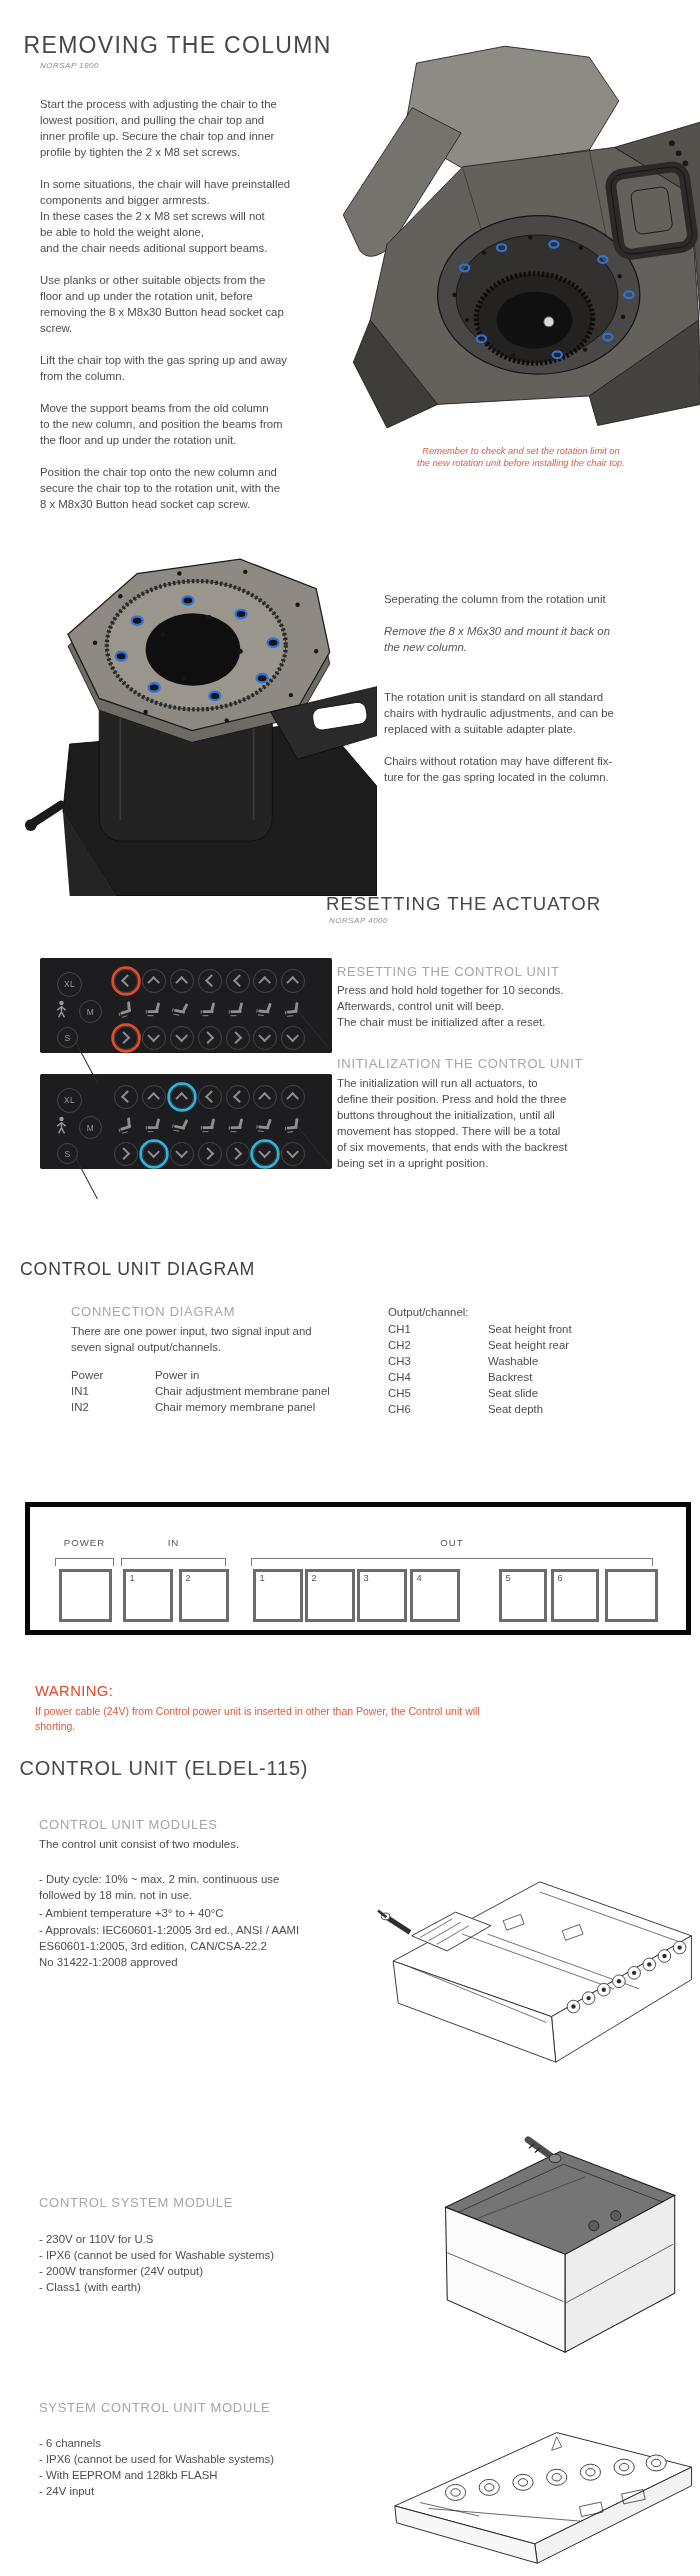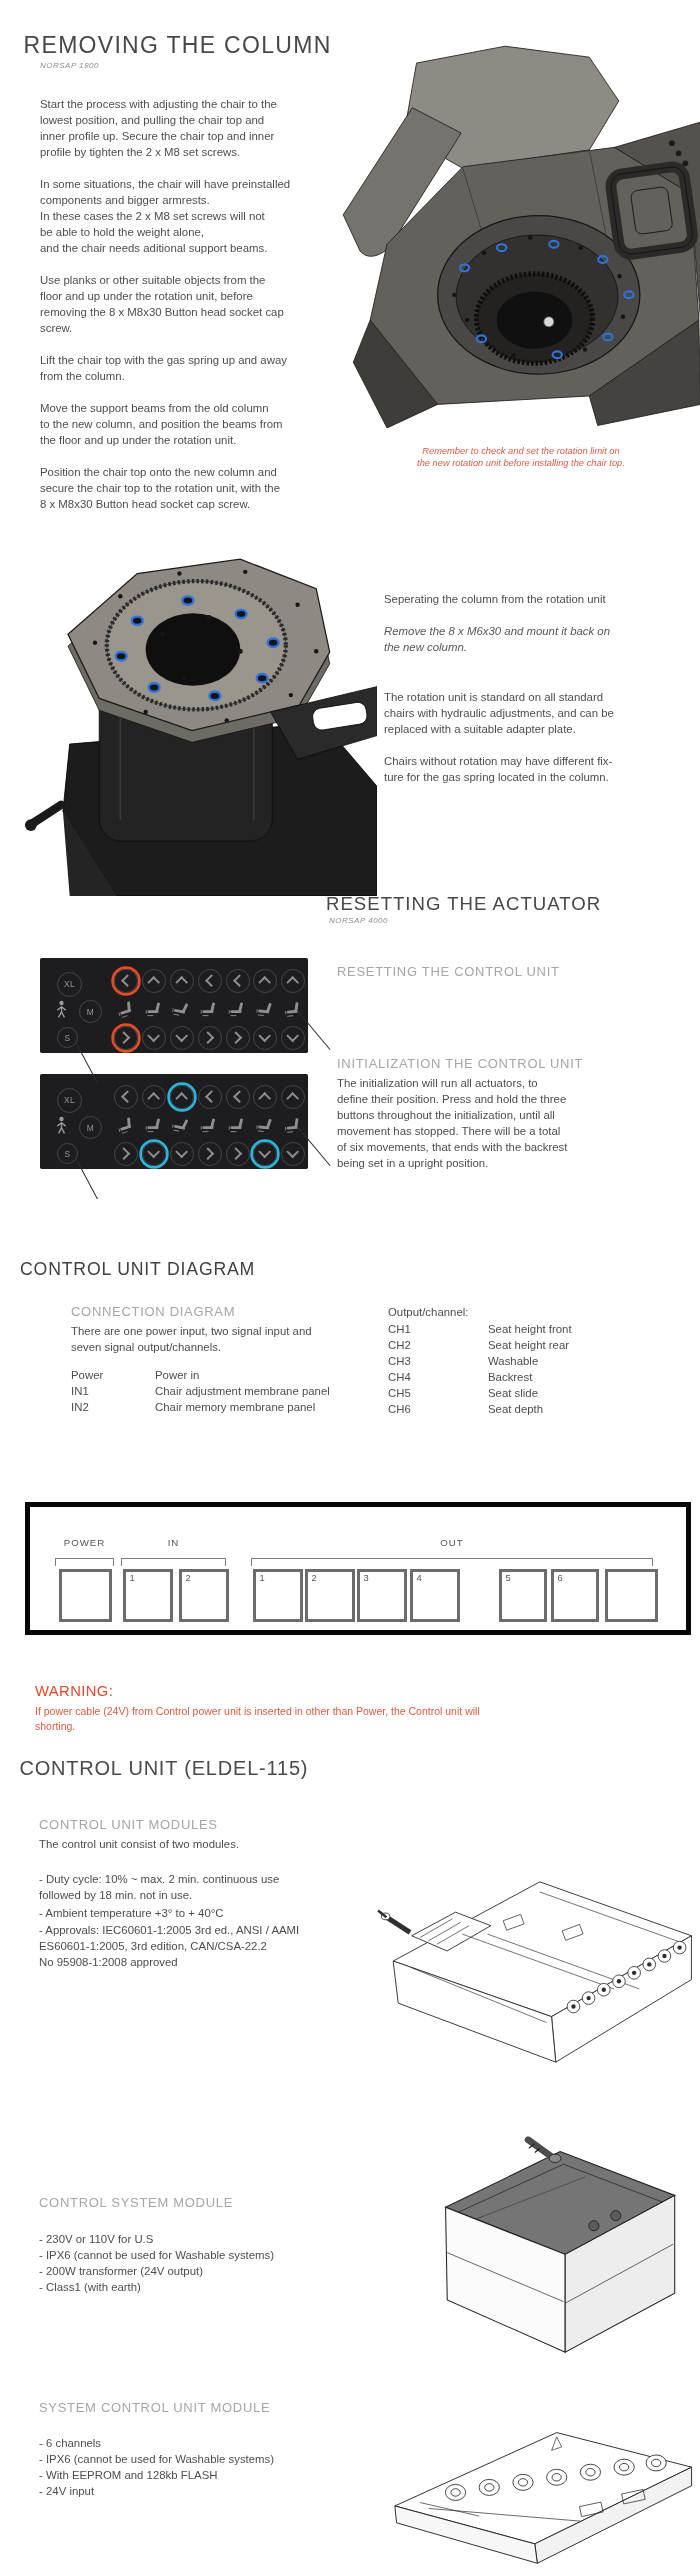--- a/index.html
+++ b/index.html
@@ -14,21 +14,21 @@
   .grayhead{font-size:13px;letter-spacing:0.7px;color:#a6a6a6;}
   .body{font-size:11.4px;line-height:16px;color:#4d4d4d;white-space:pre-line;}
   .body.it{font-style:italic;color:#565656;}
   .para{margin:0 0 16px 0;}
   .kv{display:grid;grid-template-columns:84px auto;font-size:11.4px;line-height:16px;color:#4d4d4d;}
   .kv2{grid-template-columns:100px auto;}
   .caption{font-size:9.3px;line-height:11.8px;text-align:center;white-space:pre-line;font-style:italic;}
   .warn-title{font-size:14.8px;letter-spacing:0.4px;}
   .warn-text{font-size:10.5px;line-height:15px;white-space:pre-line;}
   
-  .panel{position:absolute;width:268px;height:95px;background:#1d1d1f;border-radius:1.7px;}
+  .panel{position:absolute;width:268px;height:95px;background:#1d1d1f;border-radius:1.7px;padding-left:24px;}
   .pcircle{position:absolute;border:0.8px solid #47474b;border-radius:50%;display:flex;
            align-items:center;justify-content:center;box-sizing:border-box;}
   .ptxt{font-size:8.4px;color:#97979b;letter-spacing:0.4px;}
   .chev{display:block;width:9.3px;height:9.3px;border-top:2.2px solid #8d8d91;border-left:2.2px solid #8d8d91;box-sizing:border-box;}
   .chev.up{transform:rotate(45deg);margin-top:4.2px;}
   .chev.down{transform:rotate(225deg);margin-bottom:4.2px;}
   .chev.left{transform:rotate(-45deg);margin-left:4.2px;}
   .chev.right{transform:rotate(135deg);margin-right:4.2px;}
   .hl-o{box-shadow:0 0 0 2.7px var(--hl-orange);}
   .hl-c{box-shadow:0 0 0 2.7px var(--hl-cyan);}
@@ -365,20 +365,23 @@
         <span class="chev down"></span>
       </div>
     </div>
 
   <div class="cl" style="left:74px;top:1040px;height:49px;transform:rotate(-28deg)"></div>
   <div class="cl" style="left:297px;top:1011px;height:51px;transform:rotate(-40deg)"></div>
   <div class="cl" style="left:74px;top:1156px;height:49px;transform:rotate(-28deg)"></div>
   <div class="cl" style="left:297px;top:1127px;height:51px;transform:rotate(-40deg)"></div>
 
   <div class="abs grayhead" style="left:337px;top:964px">RESETTING THE CONTROL UNIT</div>
+  <div class="abs body" style="left:337px;top:982px;width:304px">Press and hold hold together for 10 seconds.
+Afterwards, control unit will beep.
+The chair must be initialized after a reset.</div>
   <div class="abs grayhead" style="left:337px;top:1056px">INITIALIZATION THE CONTROL UNIT</div>
   <div class="abs body" style="left:337px;top:1075px;width:304px">The initialization will run all actuators, to
 define their position. Press and hold the three
 buttons throughout the initialization, until all
 movement has stopped. There will be a total
 of six movements, that ends with the backrest
 being set in a upright position.</div>
 
   <div class="abs h2" style="left:20px;top:1259px">CONTROL UNIT DIAGRAM</div>
 
@@ -457,21 +460,21 @@
   <div class="abs h2b" style="left:19.4px;top:1757px">CONTROL UNIT (ELDEL-115)</div>
 
   <div class="abs grayhead" style="left:39px;top:1817px">CONTROL UNIT  MODULES</div>
   <div class="abs body" style="left:39px;top:1836px;width:321px">The control unit consist of two modules.</div>
   <div class="abs" style="left:39px;top:1871px;width:329px">
     <div class="body" style="margin-bottom:1.7px">-   Duty cycle: 10% ~ max. 2 min. continuous use
 followed by 18 min. not in use.</div>
     <div class="body" style="margin-bottom:1.7px">-   Ambient temperature +3° to + 40°C</div>
     <div class="body">-   Approvals: IEC60601-1:2005 3rd ed., ANSI / AAMI
 ES60601-1:2005, 3rd edition, CAN/CSA-22.2
-No 95908-1:2008 approved</div>
+No 31422-1:2008 approved</div>
   </div>
 
   <svg class="abs" style="left:361px;top:1833px" width="339" height="278" viewBox="0 0 402 330">
     <g fill="#ffffff" stroke="#2f2f2f" stroke-width="1.1">
       <path d="M38 152 L212 58 L392 122 L226 218 Z"></path>
       <path d="M226 218 L392 122 L392 174 L231 272 Z"></path>
       <path d="M38 152 L226 218 L231 272 L44 202 Z"></path>
       <path d="M60 122 L112 94 L154 110 L102 140 Z"></path>
     </g>
     <g stroke="#2f2f2f" stroke-width=".8" fill="none">

